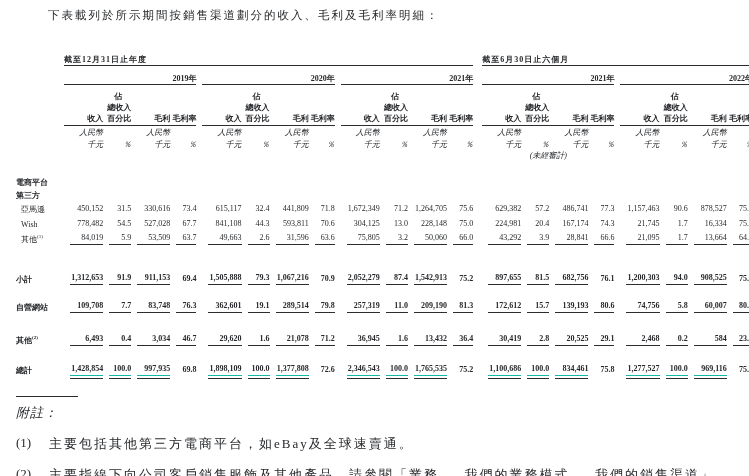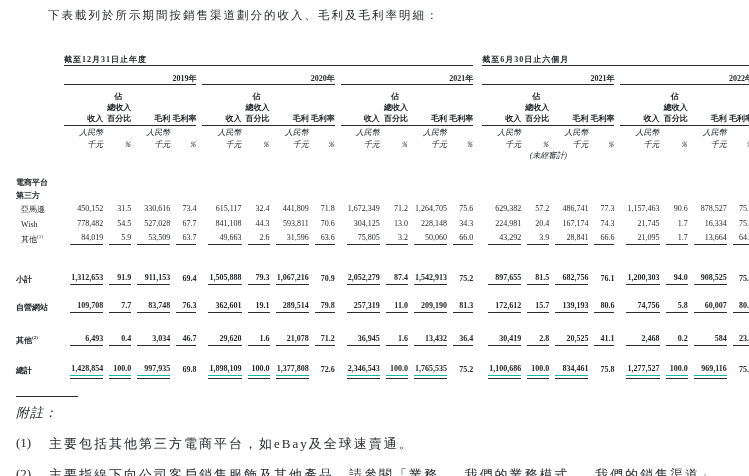--- a/index.html
+++ b/index.html
@@ -263,21 +263,21 @@
           <td class="num">
             <div class="v">304,125</div>
           </td>
           <td class="num">
             <div class="v">13.0</div>
           </td>
           <td class="num">
             <div class="v">228,148</div>
           </td>
           <td class="num">
-            <div class="v">34.3</div>
+            <div class="v">75.0</div>
           </td>
           <td class="sp"></td>
           <td class="num">
             <div class="v">224,981</div>
           </td>
           <td class="num">
             <div class="v">20.4</div>
           </td>
           <td class="num">
             <div class="v">167,174</div>
@@ -553,21 +553,21 @@
           <td class="num u bold">
             <div class="v">30,419</div>
           </td>
           <td class="num u bold">
             <div class="v">2.8</div>
           </td>
           <td class="num u bold">
             <div class="v">20,525</div>
           </td>
           <td class="num u bold">
-            <div class="v">41.1</div>
+            <div class="v">29.1</div>
           </td>
           <td class="sp"></td>
           <td class="num u bold">
             <div class="v">2,468</div>
           </td>
           <td class="num u bold">
             <div class="v">0.2</div>
           </td>
           <td class="num u bold">
             <div class="v">584</div>

